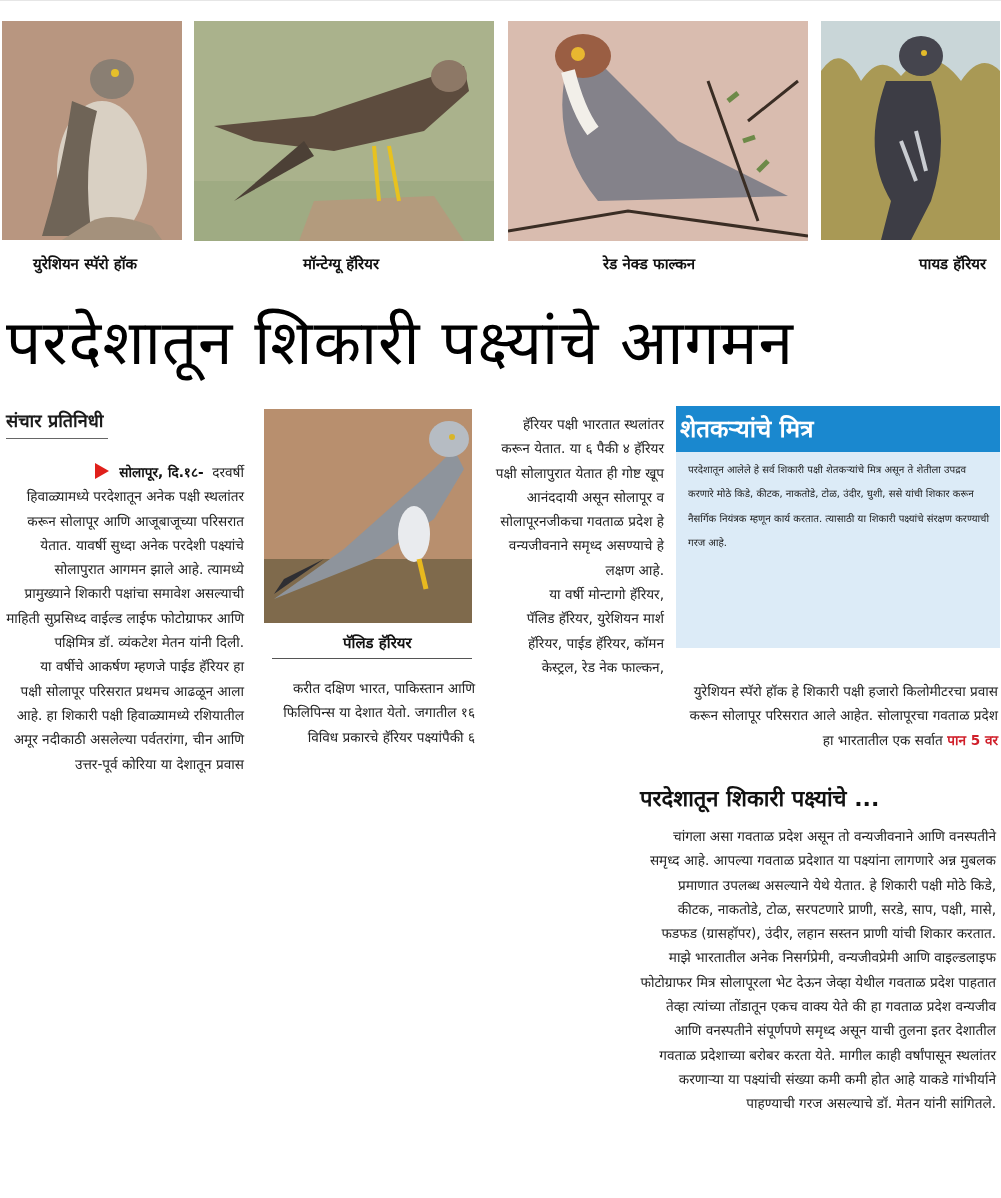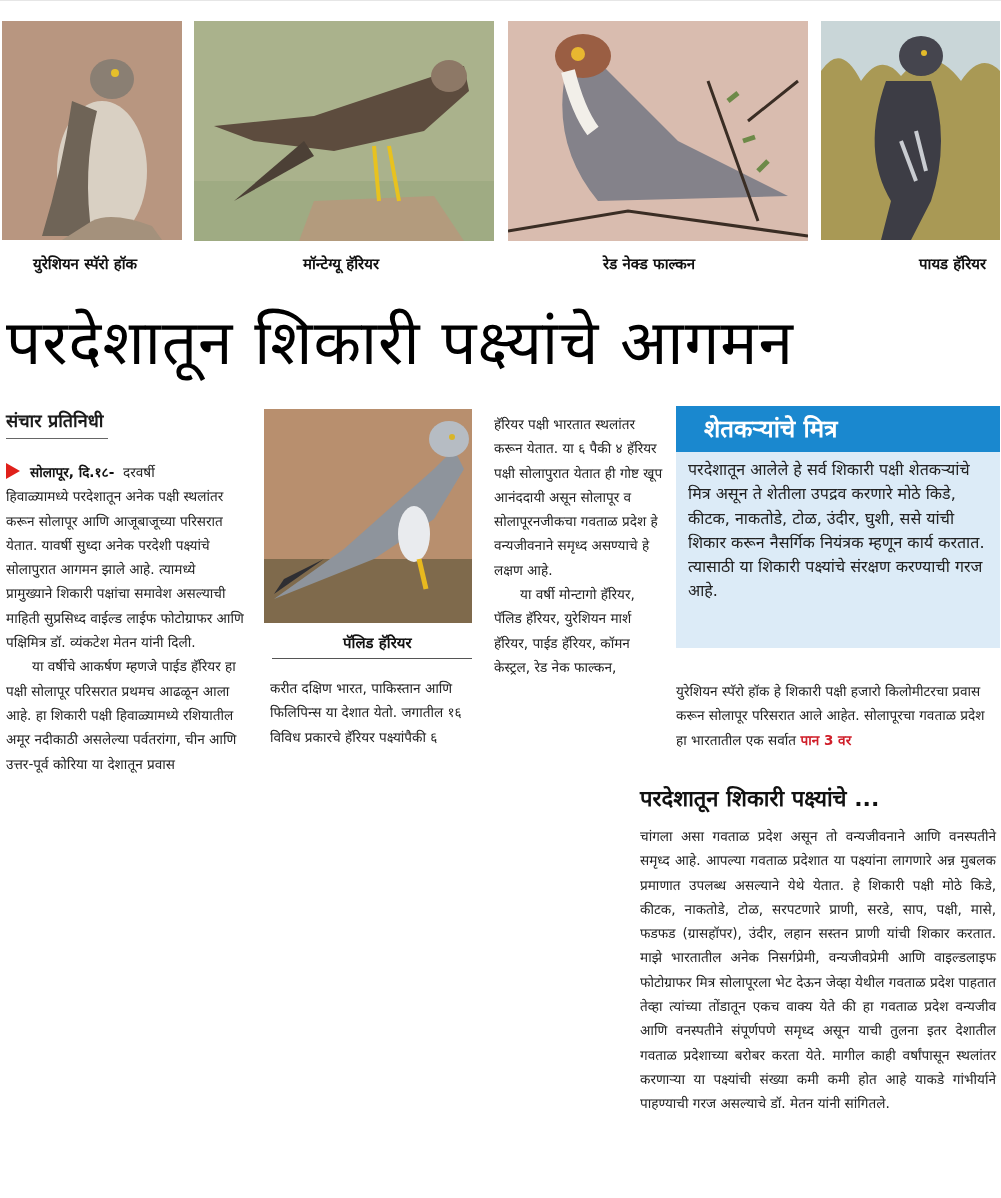--- a/index.html
+++ b/index.html
@@ -16,41 +16,41 @@
   .headline {
     position: absolute; left: 6px; top: 300px; width: 990px;
     font-family: "DejaVu Sans", sans-serif; font-weight: normal;
     font-size: 62px; line-height: 86px; color: #000; letter-spacing: 1px;
     white-space: nowrap;
   }
   .col {
     position: absolute; font-size: 13.6px; line-height: 24.3px; color: #222;
     font-family: "DejaVu Sans", sans-serif;
   }
-  .col p { margin: 0; }
+  .col p { margin: 0; text-align: right; }
   .indent { text-indent: 26px; }
   .byline {
     position: absolute; left: 6px; top: 408px; font-weight: bold; font-size: 18px;
     padding-bottom: 6px; border-bottom: 1.5px solid #666; width: 102px; white-space: nowrap;
   }
   .dateline-arrow {
     display: inline-block; width: 0; height: 0;
     border-top: 8px solid transparent; border-bottom: 8px solid transparent;
     border-left: 14px solid #e0201b; vertical-align: -2px; margin-right: 10px;
   }
   .dateline-place { font-weight: bold; color: #111; }
   .box {
     position: absolute; left: 676px; top: 406px; width: 324px; height: 242px;
     background: #dcebf7;
   }
   .box-head {
     background: #1a88cf; color: #fff; font-weight: bold; font-size: 24px;
-    height: 46px; line-height: 46px; padding-left: 28px;
+    height: 46px; line-height: 46px; padding-left: 4px;
   }
-  .box-body { padding: 6px 10px 0 12px; font-size: 16px; line-height: 24.3px; color: #222; }
+  .box-body { padding: 6px 10px 0 12px; font-size: 10px; line-height: 24.3px; color: #222; }
   .rule { position: absolute; background: #555; height: 1px; }
   .jump { color: #d01f2a; font-weight: bold; }
   .subhead {
     position: absolute; left: 640px; top: 782px; font-weight: bold; font-size: 22px;
     color: #111; white-space: nowrap;
   }
   .topline { position:absolute; left:0; top:0; width:1001px; height:1px; background:#e6e6e6; }
 </style>
 </head>
 <body>
@@ -141,19 +141,19 @@
   <p>हॅरियर पक्षी भारतात स्थलांतर करून येतात. या ६ पैकी ४ हॅरियर पक्षी सोलापुरात येतात ही गोष्ट खूप आनंददायी असून सोलापूर व सोलापूरनजीकचा गवताळ प्रदेश हे वन्यजीवनाने समृध्द असण्याचे हे लक्षण आहे.</p>
   <p class="indent">या वर्षी मोन्टागो हॅरियर, पॅलिड हॅरियर, युरेशियन मार्श हॅरियर, पाईड हॅरियर, कॉमन केस्ट्रल, रेड नेक फाल्कन,</p>
 </div>
 
 <div class="box">
   <div class="box-head">शेतकऱ्यांचे मित्र</div>
   <div class="box-body">परदेशातून आलेले हे सर्व शिकारी पक्षी शेतकऱ्यांचे मित्र असून ते शेतीला उपद्रव करणारे मोठे किडे, कीटक, नाकतोडे, टोळ, उंदीर, घुशी, ससे यांची शिकार करून नैसर्गिक नियंत्रक म्हणून कार्य करतात. त्यासाठी या शिकारी पक्ष्यांचे संरक्षण करण्याची गरज आहे.</div>
 </div>
 
 <div class="col" style="left:676px;top:679px;width:322px;">
-  <p><span>युरेशियन स्पॅरो हॉक हे शिकारी पक्षी हजारो किलोमीटरचा प्रवास करून सोलापूर परिसरात आले आहेत. सोलापूरचा गवताळ प्रदेश हा भारतातील एक सर्वात</span> <span class="jump">पान 3 वर</span></p>
+  <p><span>युरेशियन स्पॅरो हॉक हे शिकारी पक्षी हजारो किलोमीटरचा प्रवास करून सोलापूर परिसरात आले आहेत. सोलापूरचा गवताळ प्रदेश हा भारतातील एक सर्वात</span> <span class="jump">पान 5 वर</span></p>
 </div>
 
 <div class="subhead">परदेशातून शिकारी पक्ष्यांचे ...</div>
 <div class="col" style="left:640px;top:824px;width:356px;text-align:justify;">
   <p>चांगला असा गवताळ प्रदेश असून तो वन्यजीवनाने आणि वनस्पतीने समृध्द आहे. आपल्या गवताळ प्रदेशात या पक्ष्यांना लागणारे अन्न  मुबलक प्रमाणात उपलब्ध असल्याने येथे येतात. हे शिकारी पक्षी मोठे किडे, कीटक, नाकतोडे, टोळ, सरपटणारे प्राणी, सरडे, साप, पक्षी, मासे, फडफड (ग्रासहॉपर), उंदीर, लहान सस्तन प्राणी यांची शिकार करतात. माझे भारतातील अनेक निसर्गप्रेमी, वन्यजीवप्रेमी आणि वाइल्डलाइफ फोटोग्राफर मित्र सोलापूरला भेट देऊन जेव्हा येथील गवताळ प्रदेश पाहतात तेव्हा त्यांच्या तोंडातून एकच वाक्य येते की हा गवताळ प्रदेश वन्यजीव आणि वनस्पतीने  संपूर्णपणे समृध्द असून याची तुलना इतर देशातील गवताळ प्रदेशाच्या बरोबर करता येते. मागील काही वर्षांपासून स्थलांतर करणाऱ्या या पक्ष्यांची संख्या कमी कमी होत आहे याकडे गांभीर्याने पाहण्याची गरज असल्याचे डॉ. मेतन यांनी सांगितले.</p>
 </div>
 
 </body></html>

